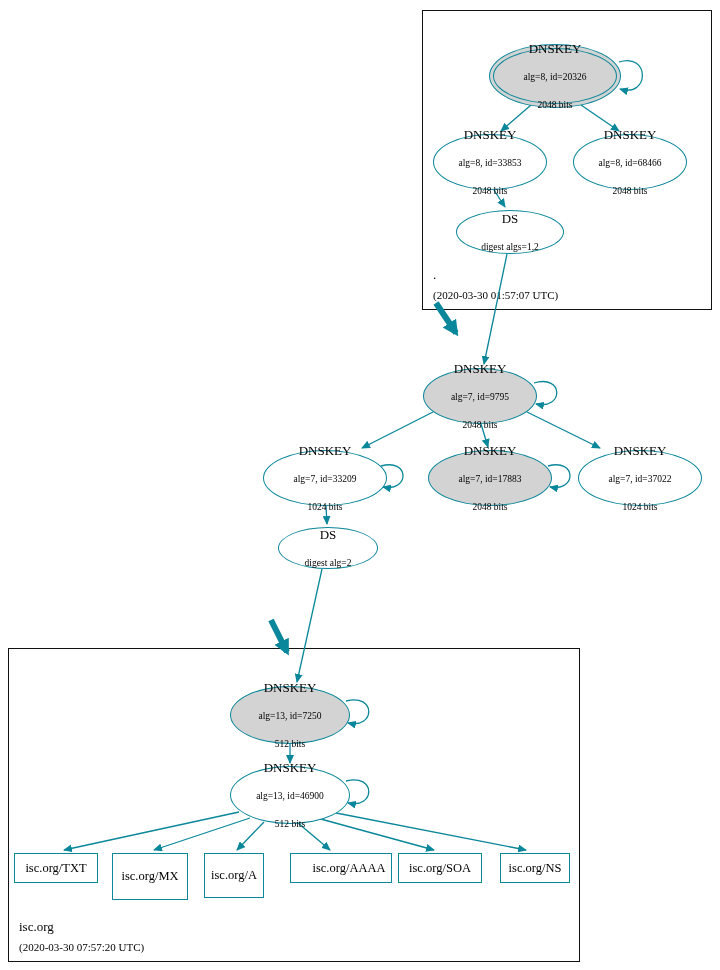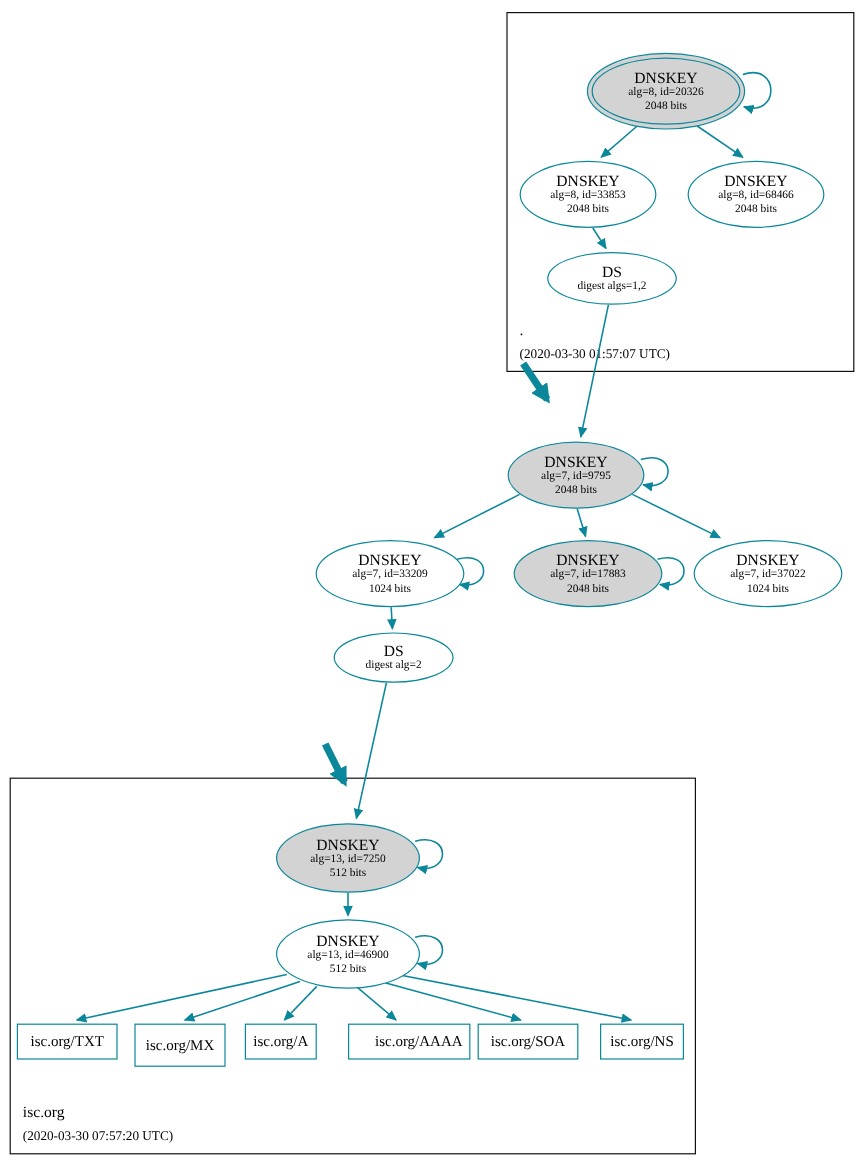--- a/index.html
+++ b/index.html
@@ -14,21 +14,21 @@
   .edges { position:absolute; left:0; top:0; pointer-events:none; }
   .e { fill:none; stroke:var(--teal); stroke-width:1.3; marker-end:url(#arr); }
   .e.thick { stroke-width:6; marker-end:url(#bigarr); }
   .arrfill { fill:var(--teal); }
 
   .node { position:absolute; box-sizing:border-box; border:1.4px solid var(--teal);
           border-radius:50%; background:#fff; display:flex; flex-direction:column;
           align-items:center; justify-content:center; text-align:center; line-height:1.18; }
   .node.gray { background:var(--gray); }
   .node .t1 { font-size:13px; }
-  .node .t2, .node .t3 { font-size:9.5px; }
+  .node .t2, .node .t3 { font-size:9.5px;margin-top:16px; }
 
   .double { padding:3px; display:block; }
   .double .inner { box-sizing:border-box; width:100%; height:100%;
           border:1.4px solid var(--teal); border-radius:50%; background:var(--gray);
           display:flex; flex-direction:column; align-items:center; justify-content:center;
           text-align:center; line-height:1.18; }
 
   .rr { position:absolute; box-sizing:border-box; border:1.4px solid var(--teal);
         background:#fff; display:flex; align-items:center; justify-content:center;
         font-size:12.5px; }
@@ -145,19 +145,19 @@
     <span class="t3">512 bits</span>
   </div>
 
   <div class="node" style="left:230px; top:766px; width:120px; height:58px;">
     <span class="t1">DNSKEY</span>
     <span class="t2">alg=13, id=46900</span>
     <span class="t3">512 bits</span>
   </div>
 
   <div class="rr" style="left:14px;  top:853px; width:84px; height:30px;">isc.org/TXT</div>
-  <div class="rr" style="left:112px; top:853px; width:76px; height:36px;text-align:center;">isc.org/MX</div>
-  <div class="rr" style="left:204px; top:853px; width:60px; height:30px;">isc.org/A</div>
+  <div class="rr" style="left:112px; top:853px; width:76px; height:47px;text-align:center;">isc.org/MX</div>
+  <div class="rr" style="left:204px; top:853px; width:60px; height:45px;">isc.org/A</div>
   <div class="rr" style="left:290px; top:853px; width:102px; height:30px;padding-left:16px;">isc.org/AAAA</div>
   <div class="rr" style="left:398px; top:853px; width:84px; height:30px;">isc.org/SOA</div>
   <div class="rr" style="left:500px; top:853px; width:70px; height:30px;text-align:center;">isc.org/NS</div>
 
 </div>
 
 </body></html>

